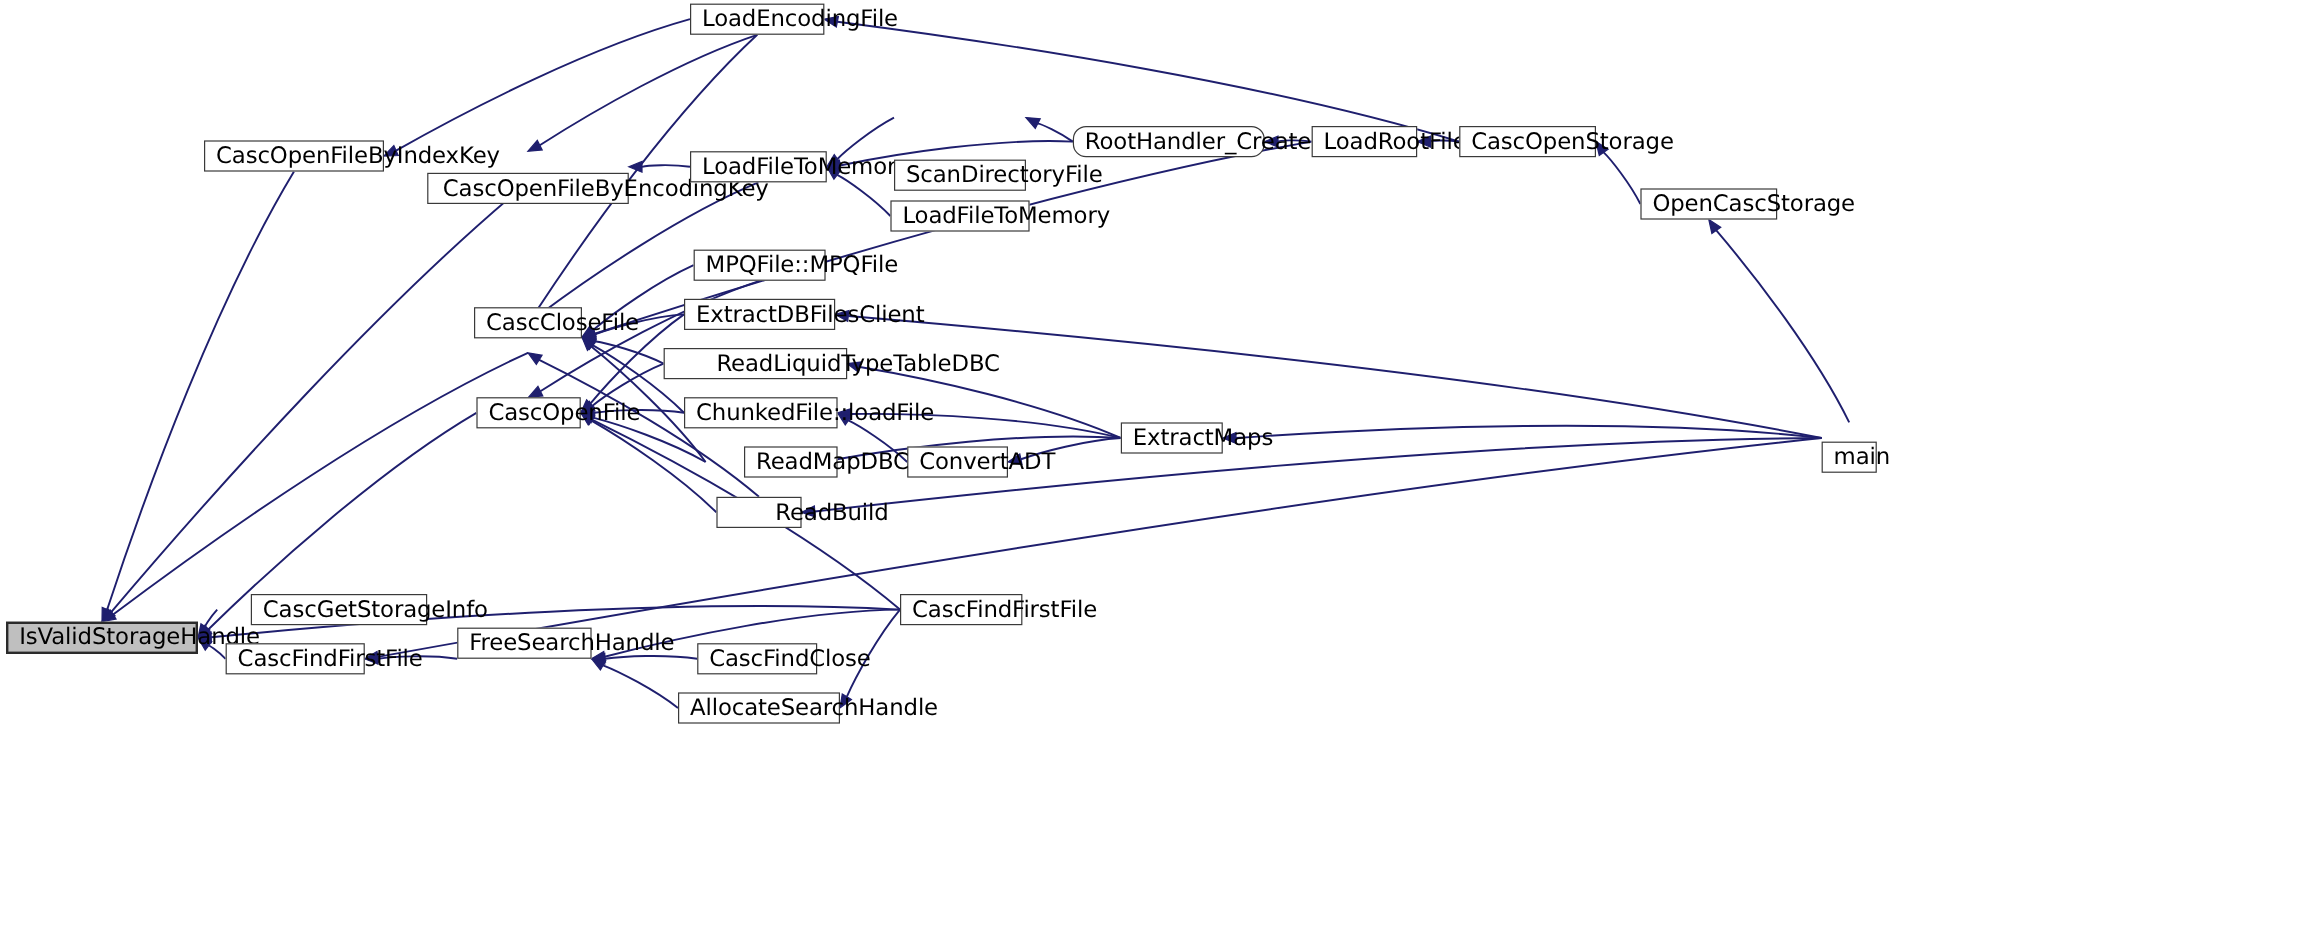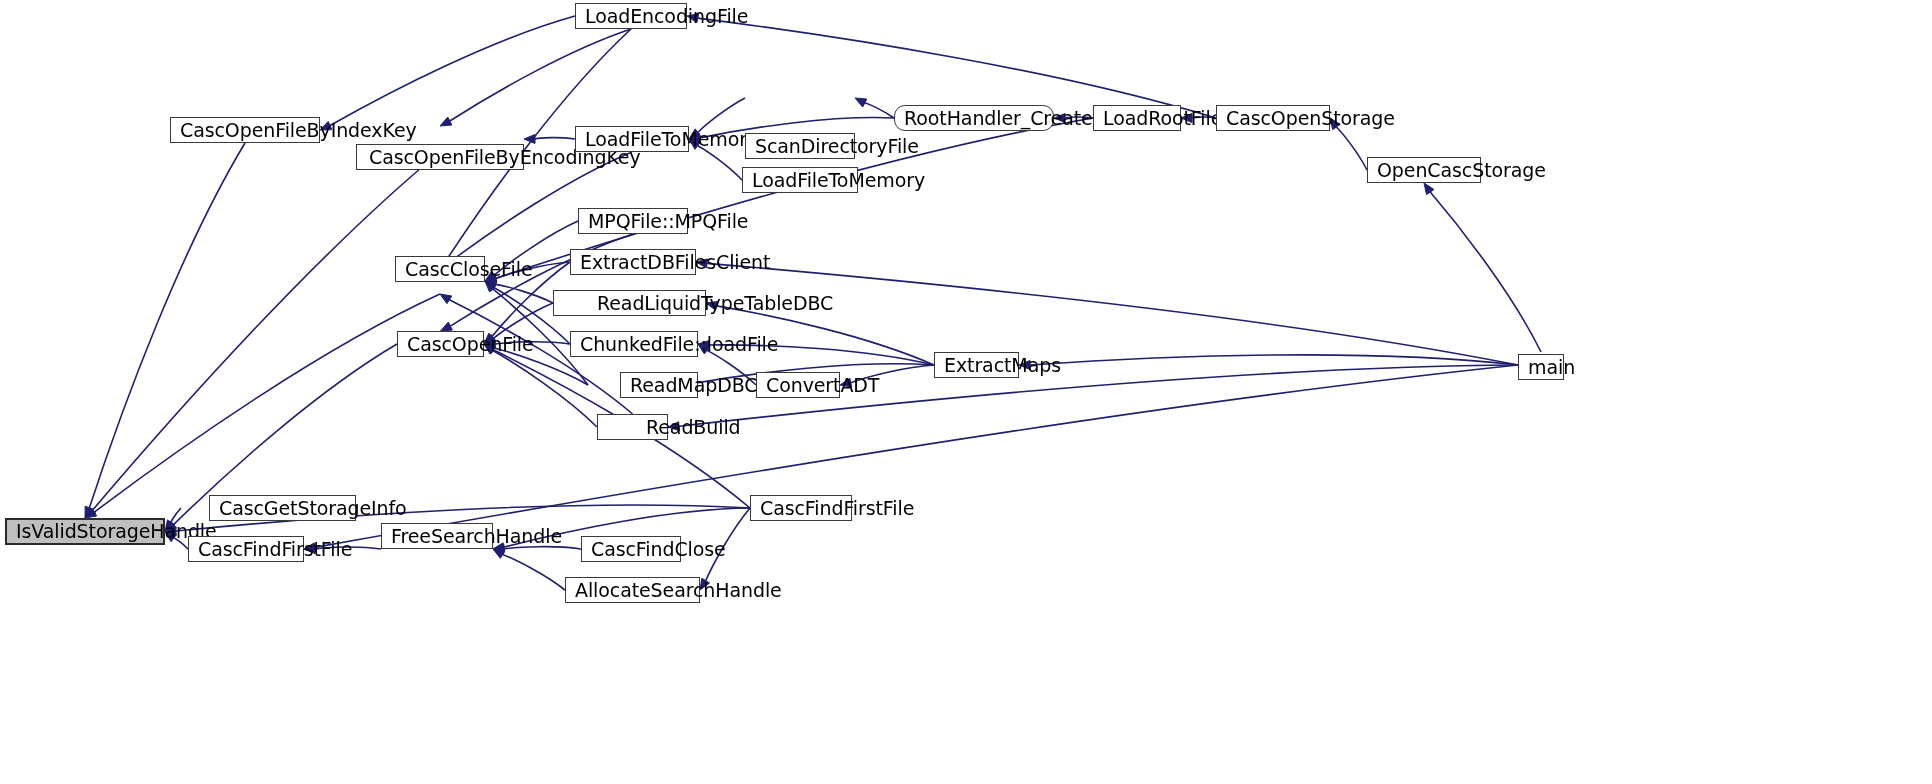--- a/index.html
+++ b/index.html
@@ -214,21 +214,21 @@
       </div>
       <div class="node-box" style="left: 756px; top: 372px; width: 84px; height: 26px;">
         <span>ConvertADT</span>
       </div>
       <div class="node-box" style="left: 620px; top: 372px; width: 78px; height: 26px;">
         <span>ReadMapDBC</span>
       </div>
       <div class="node-box" style="left: 597px; top: 414px; width: 71px; height: 26px; padding-left: 48px;">
         <span>ReadBuild</span>
       </div>
-      <div class="node-box" style="left: 1518px; top: 354px; width: 46px; height: 26px;">
+      <div class="node-box" style="left: 1518px; top: 368px; width: 46px; height: 26px;">
         <span>main</span>
       </div>
       <div class="node-box" style="left: 181px; top: 495px; width: 147px; height: 26px; margin-left: 28px;">
         <span>CascGetStorageInfo</span>
       </div>
       <div class="node-box" style="left: 750px; top: 495px; width: 102px; height: 26px;">
         <span>CascFindFirstFile</span>
       </div>
       <div class="node-box" style="left: 188px; top: 536px; width: 116px; height: 26px;">
         <span>CascFindFirstFile</span>

